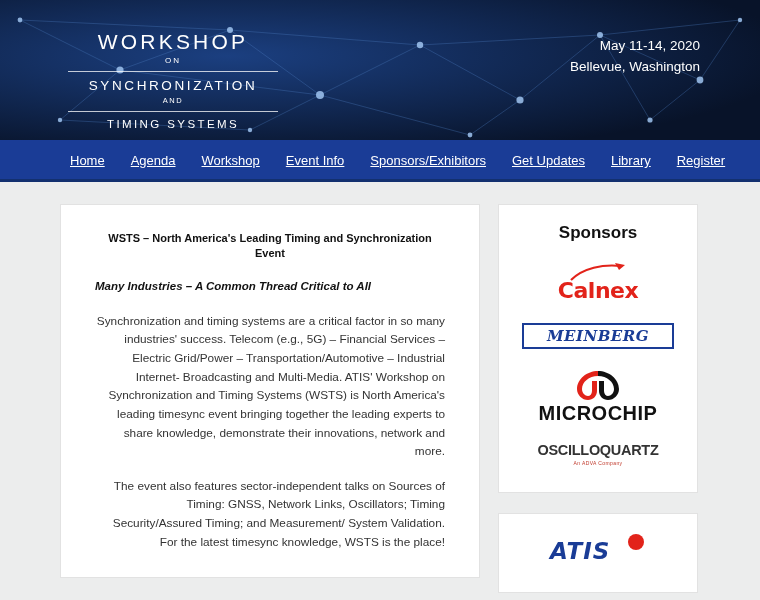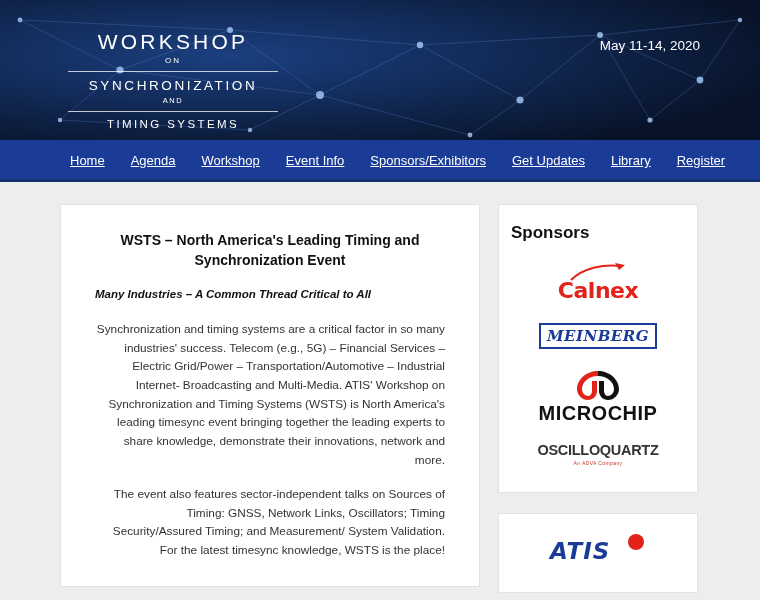--- a/index.html
+++ b/index.html
@@ -116,21 +116,21 @@
   .col-side { width: 200px; flex: none; }
 
   .card {
     background: #ffffff;
     border: 1px solid #e2e2e2;
     margin-bottom: 20px;
   }
   .card-body { padding: 26px 34px 26px 34px; }
 
   h2.title {
-    font-size: 14px;
+    font-size: 11px;
     font-weight: bold;
     color: #111;
     text-align: center;
     margin: 0 0 18px 0;
     line-height: 1.4;
   }
   p.subtitle {
     font-size: 11.5px;
     font-style: italic;
     font-weight: bold;
@@ -146,20 +146,21 @@
     text-align: right;
   }
   p.body:last-child { margin-bottom: 0; }
 
   
   .side-card { background: #fff; border: 1px solid #e2e2e2; padding: 18px 12px 22px 12px; }
   .side-title {
     font-size: 17px;
     font-weight: bold;
     color: #111;
+    text-align: center;
     margin: 0 0 18px 0;
   }
   .sponsor-row {
     display: flex;
     align-items: center;
     justify-content: center;
     margin-bottom: 20px;
   }
   .sponsor-row:last-child { margin-bottom: 4px; }
 
@@ -175,21 +176,21 @@
     bottom: 0; left: 50%;
     transform: translateX(-50%);
   }
   .calnex .swoosh {
     position: absolute;
     top: 1px; left: 26px;
   }
 
   
   .meinberg {
-    width: 118px; height: 26px;
+    width: 152px; height: 26px;
     border: 2px solid #1a3c96;
     background: #fff;
     display: flex; align-items: center; justify-content: center;
   }
   .meinberg span {
     font-family: "DejaVu Serif", serif;
     font-style: italic;
     font-weight: bold;
     font-size: 15px;
     color: #1a3c96;
@@ -299,20 +300,21 @@
       <div class="l2">ON</div>
       <div class="rule"></div>
       <div class="l3">SYNCHRONIZATION</div>
       <div class="l4">AND</div>
       <div class="rule"></div>
       <div class="l5">TIMING SYSTEMS</div>
     </div>
 
     <div class="hero-date">
       <div>May 11-14, 2020</div>
+      <div>Bellevue, Washington</div>
     </div>
   </div>
 </div>
 
 <nav class="navbar">
   <div class="nav-inner">
     <a class="nav-item">Home</a>
     <a class="nav-item">Agenda</a>
     <a class="nav-item">Workshop</a>
     <a class="nav-item">Event Info</a>

